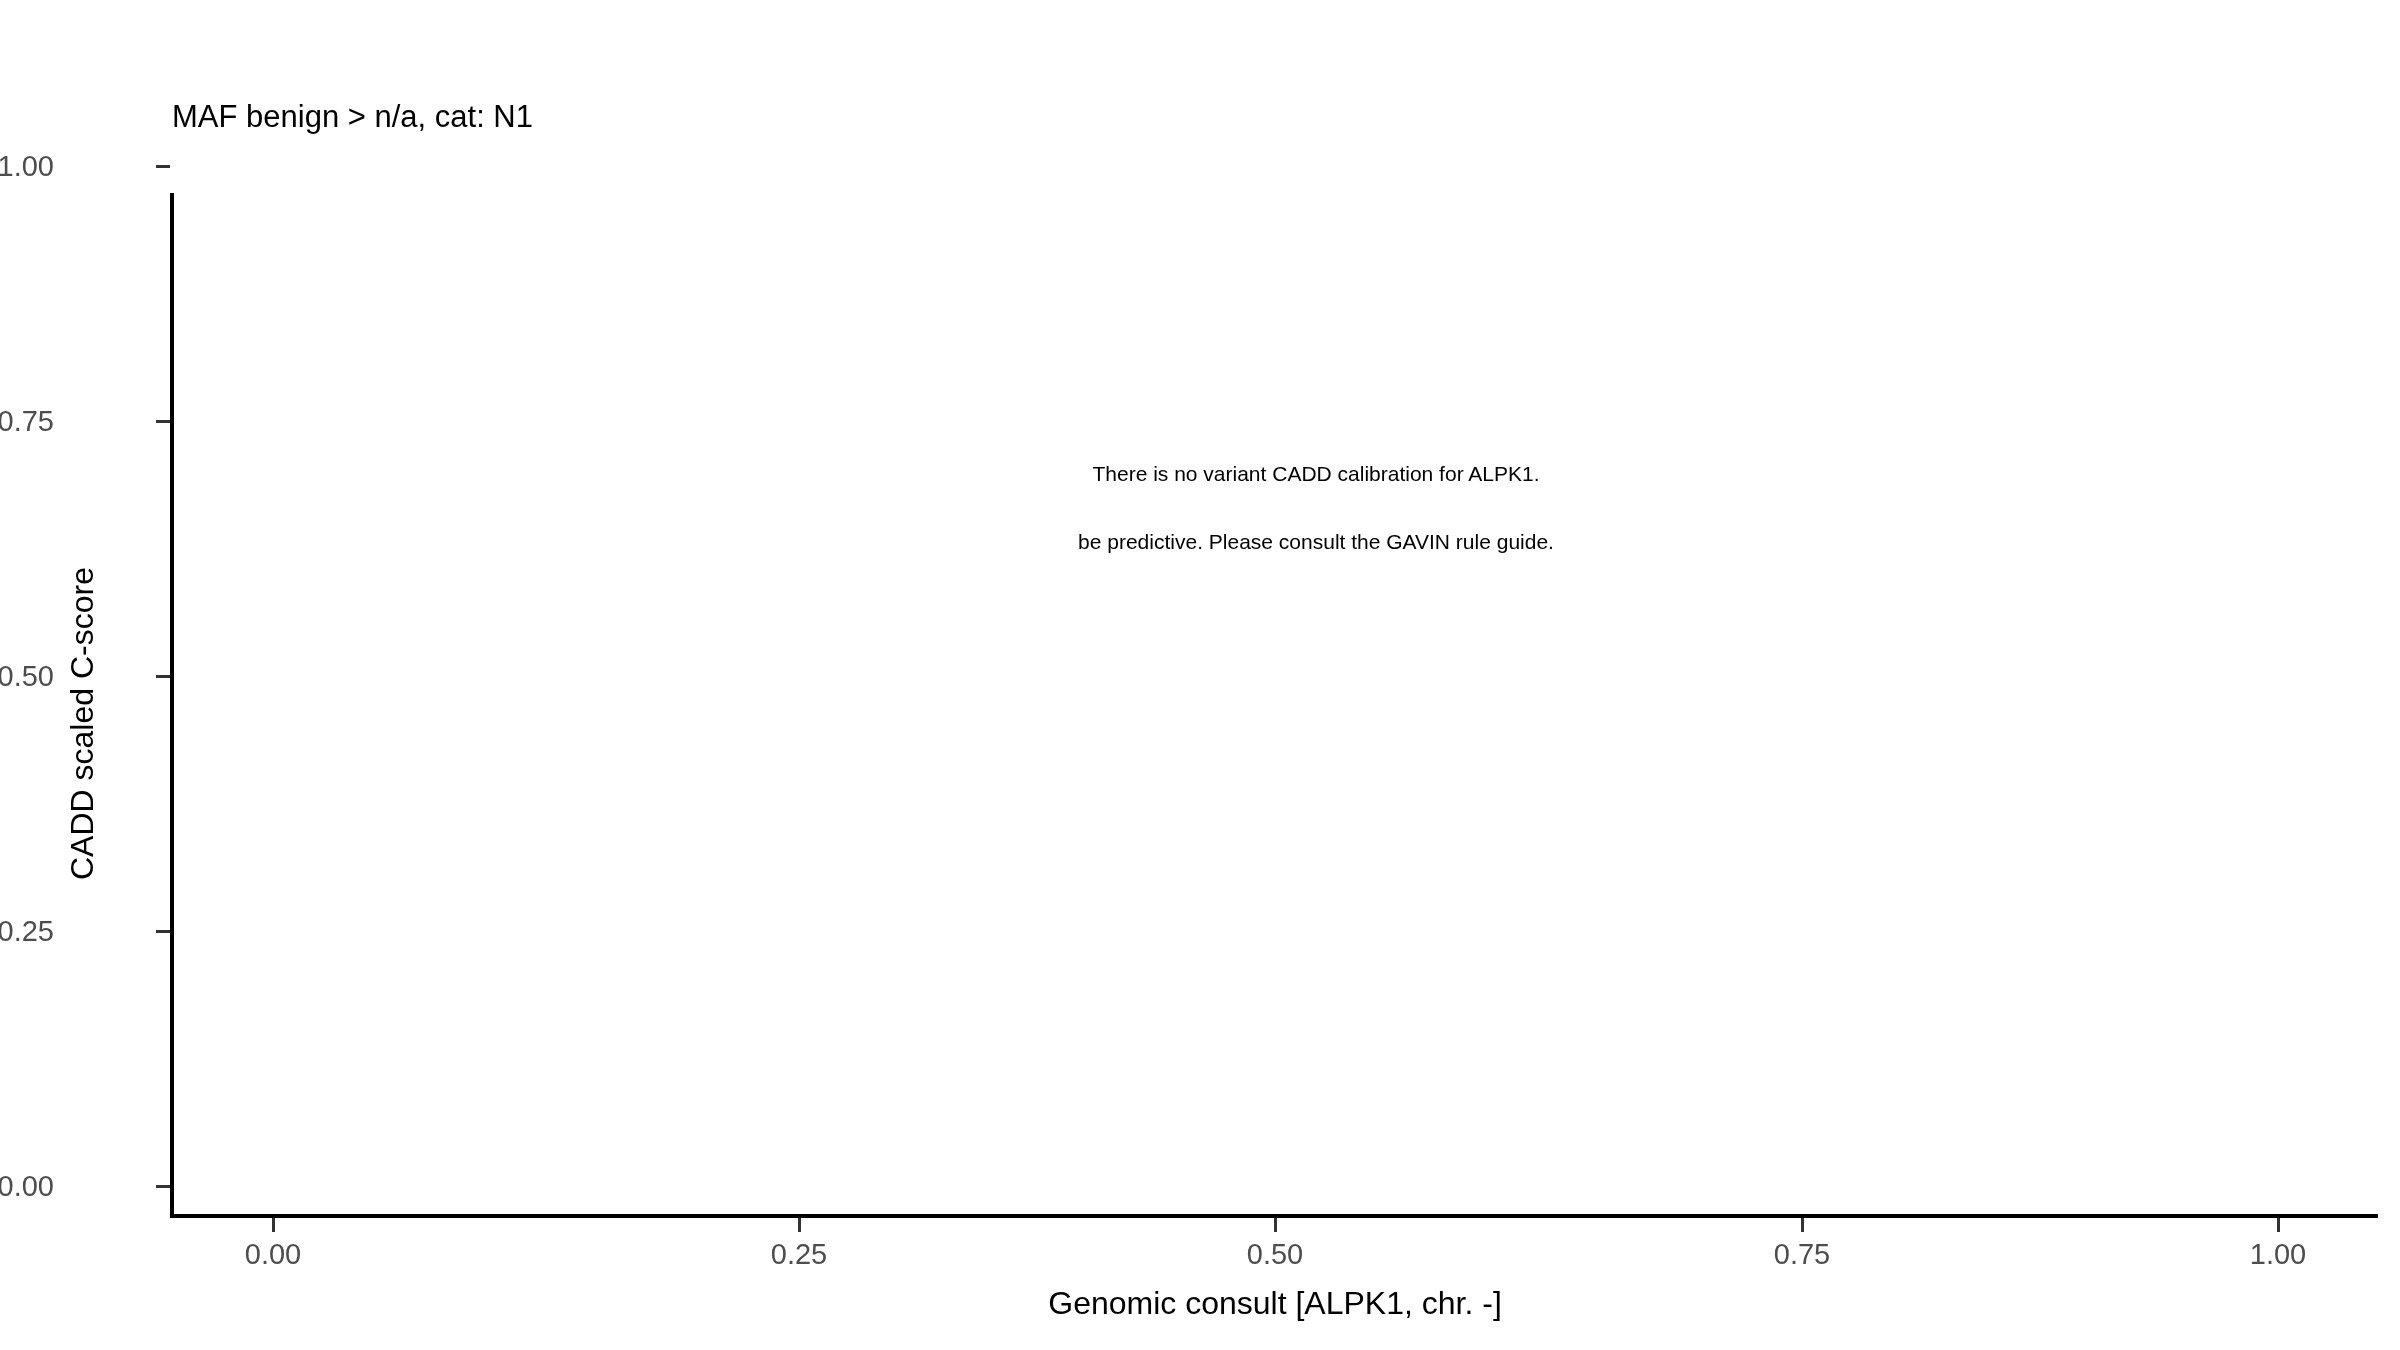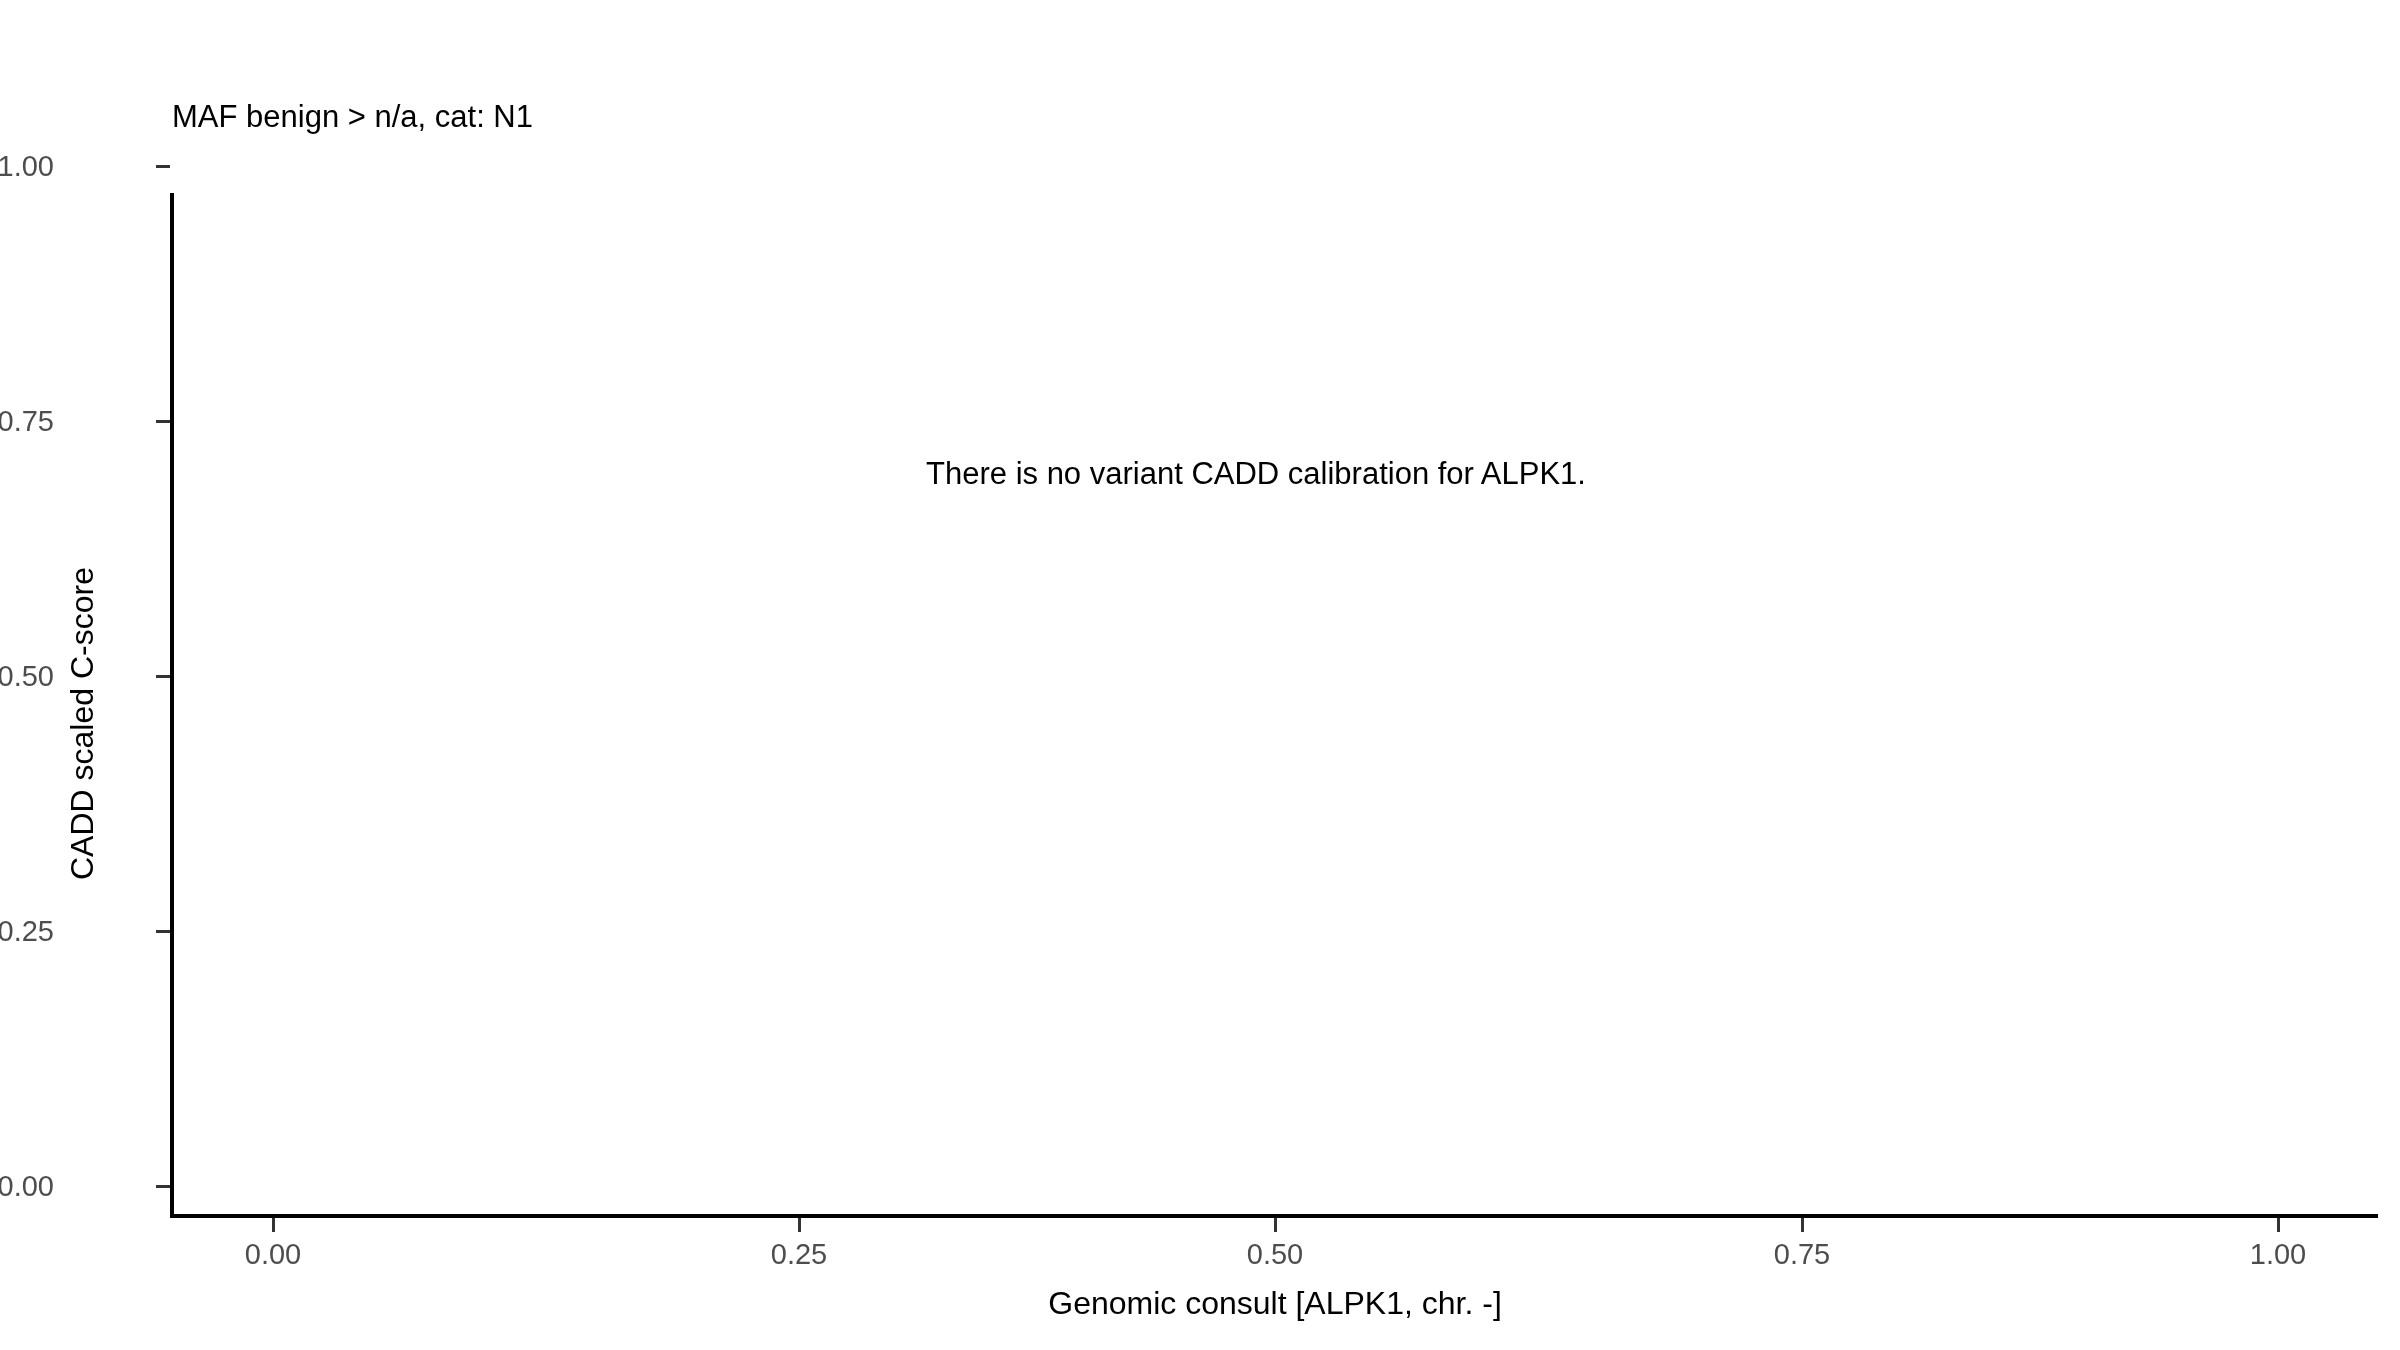--- a/index.html
+++ b/index.html
@@ -111,25 +111,25 @@
     width: 2206px;
     text-align: center;
     font-size: 32px;
     color: #000000;
     white-space: nowrap;
   }
 
   
   #panel-annotation {
     position: absolute;
-    left: 656px;
+    left: 716px;
     top: 440px;
     width: 1200px;
     text-align: center;
-    font-size: 31px;
+    font-size: 21px;
     line-height: 68px;
     color: #000000;
   }
   #panel-annotation .annotation-line { display: block; white-space: nowrap; }
 </style>
 </head>
 <body>
 
 <div id="plot-title">
   <span class="title-line">MAF benign &gt; n/a, cat: N1</span>
@@ -173,13 +173,14 @@
 <div class="x-tick-mark" style="left:1801px;"></div>
 <div class="x-tick-label" style="left:1802px;">0.75</div>
 
 <div class="x-tick-mark" style="left:2277px;"></div>
 <div class="x-tick-label" style="left:2278px;">1.00</div>
 
 <div id="x-axis-title">Genomic consult [ALPK1, chr. -]</div>
 
 <div id="panel-annotation">
   <span class="annotation-line">There is no variant CADD calibration for ALPK1.</span>
+  <span class="annotation-line">be predictive. Please consult the GAVIN rule guide.</span>
 </div>
 
 </body></html>

